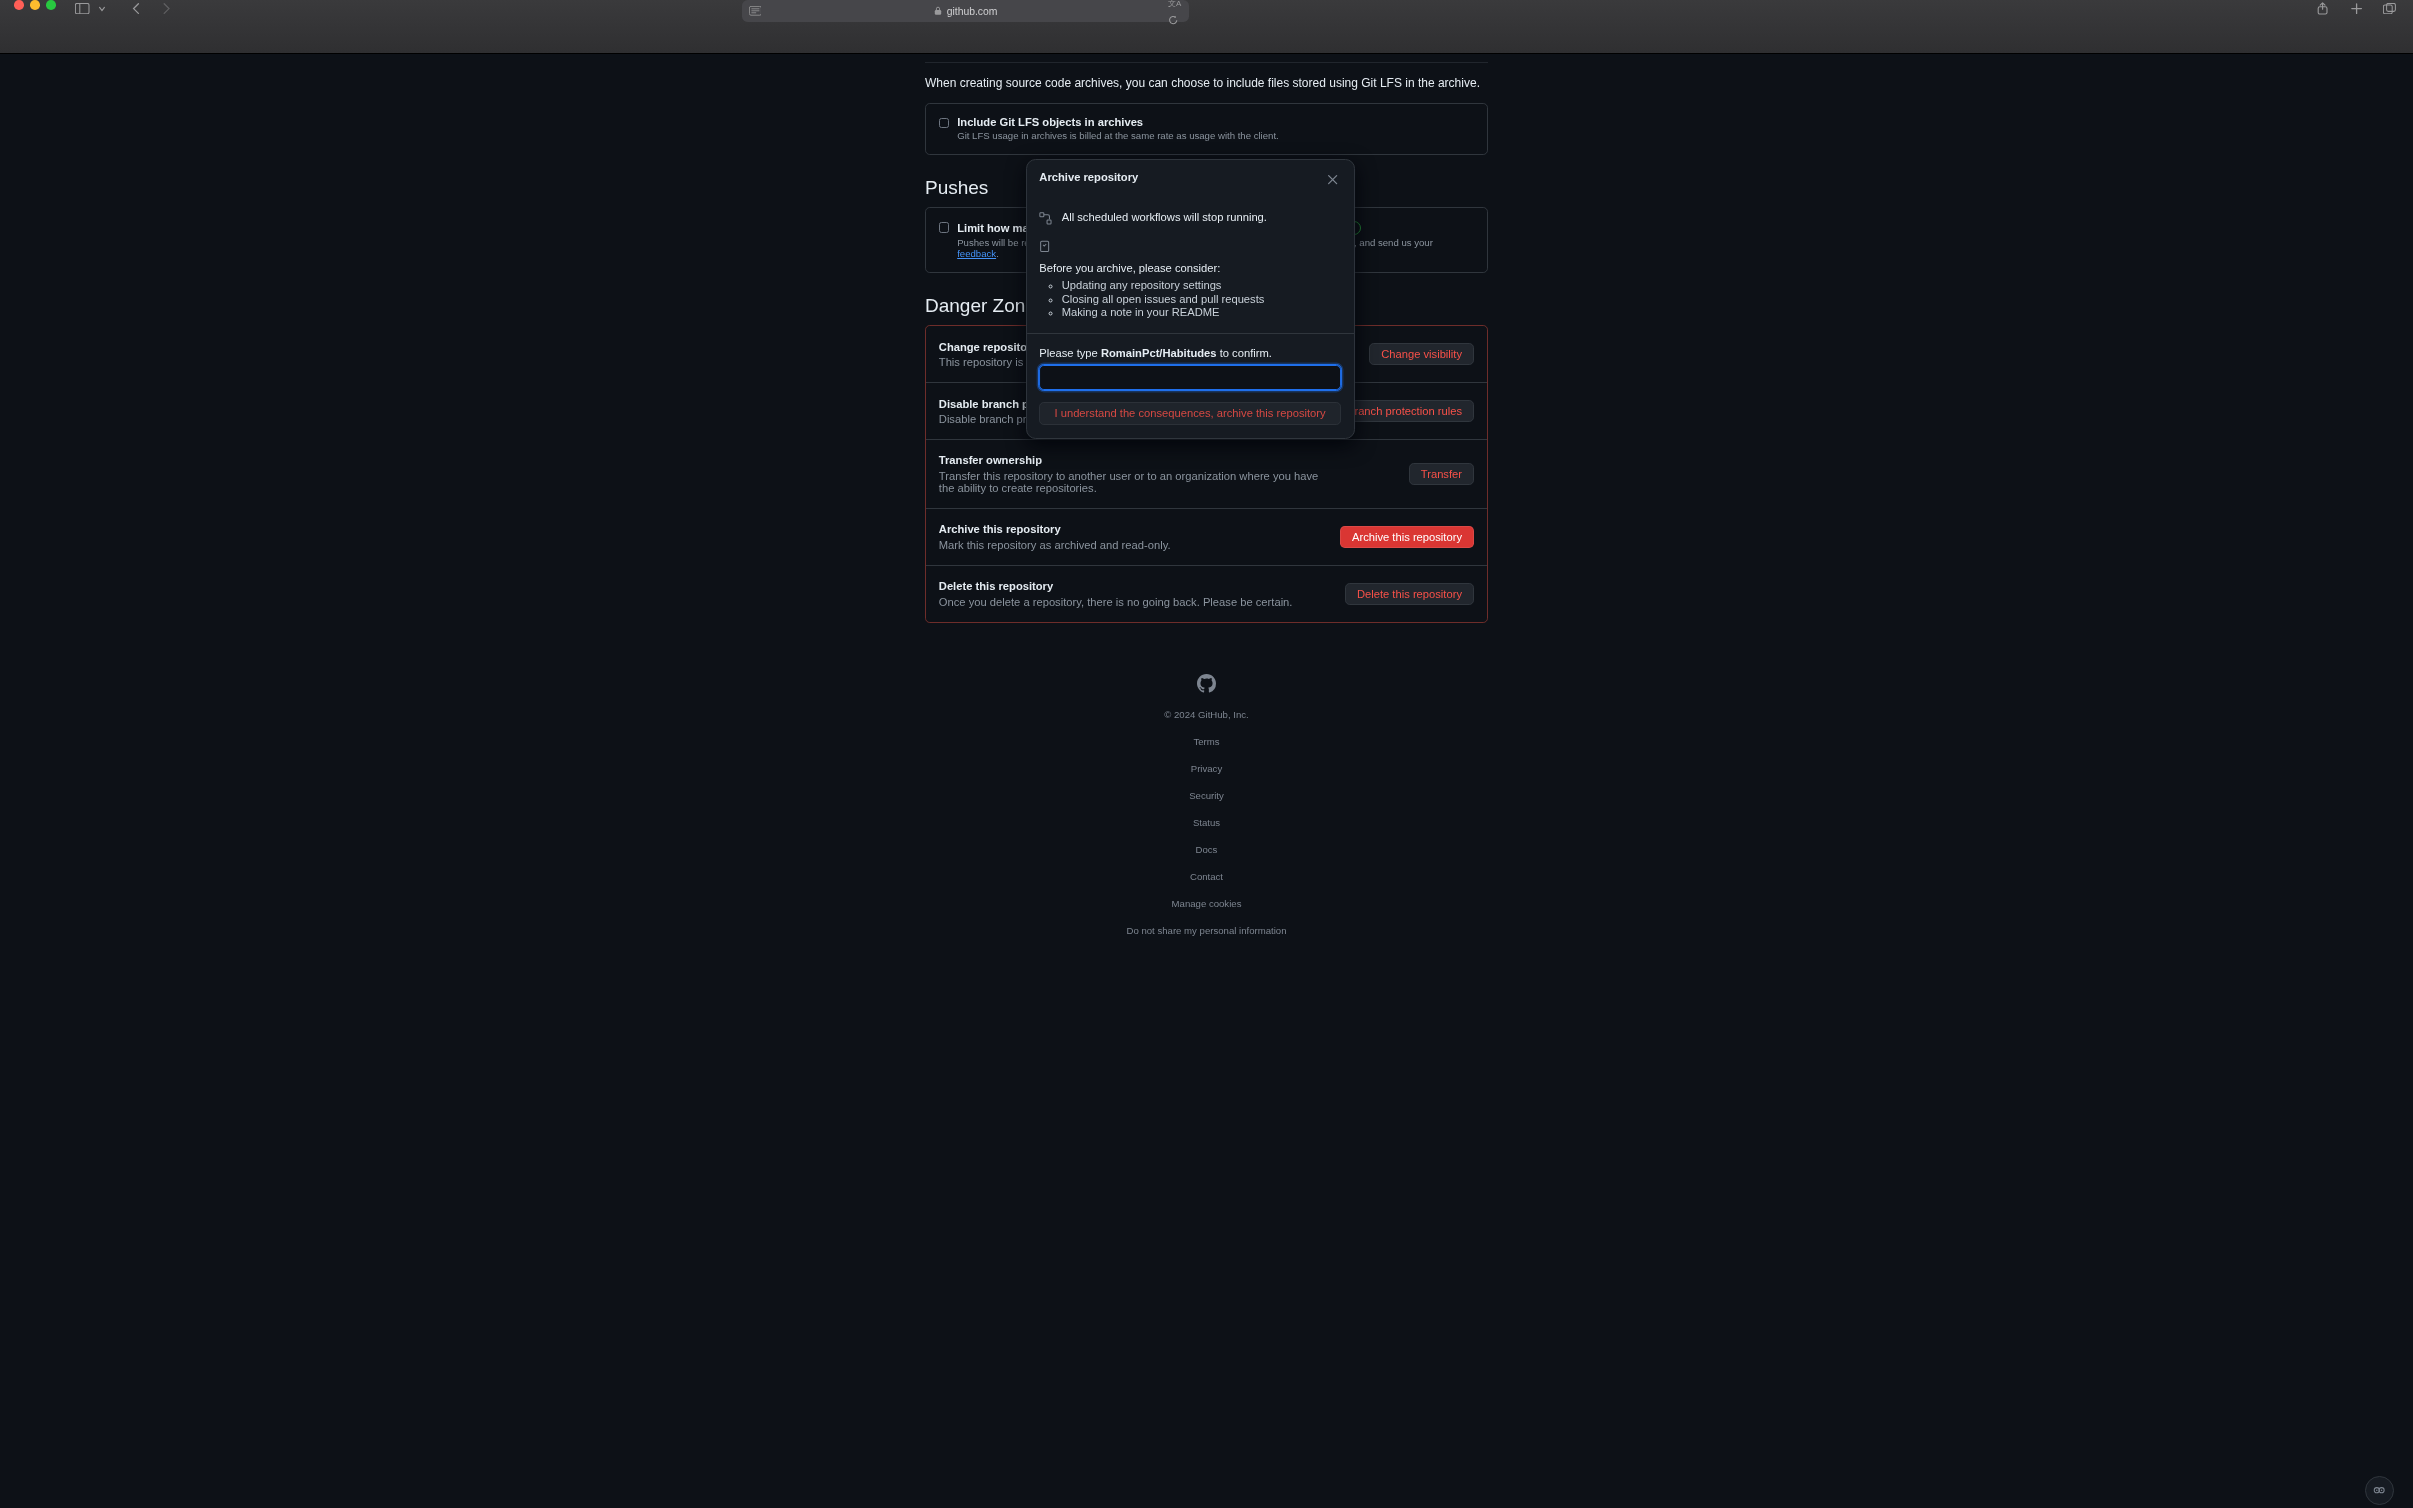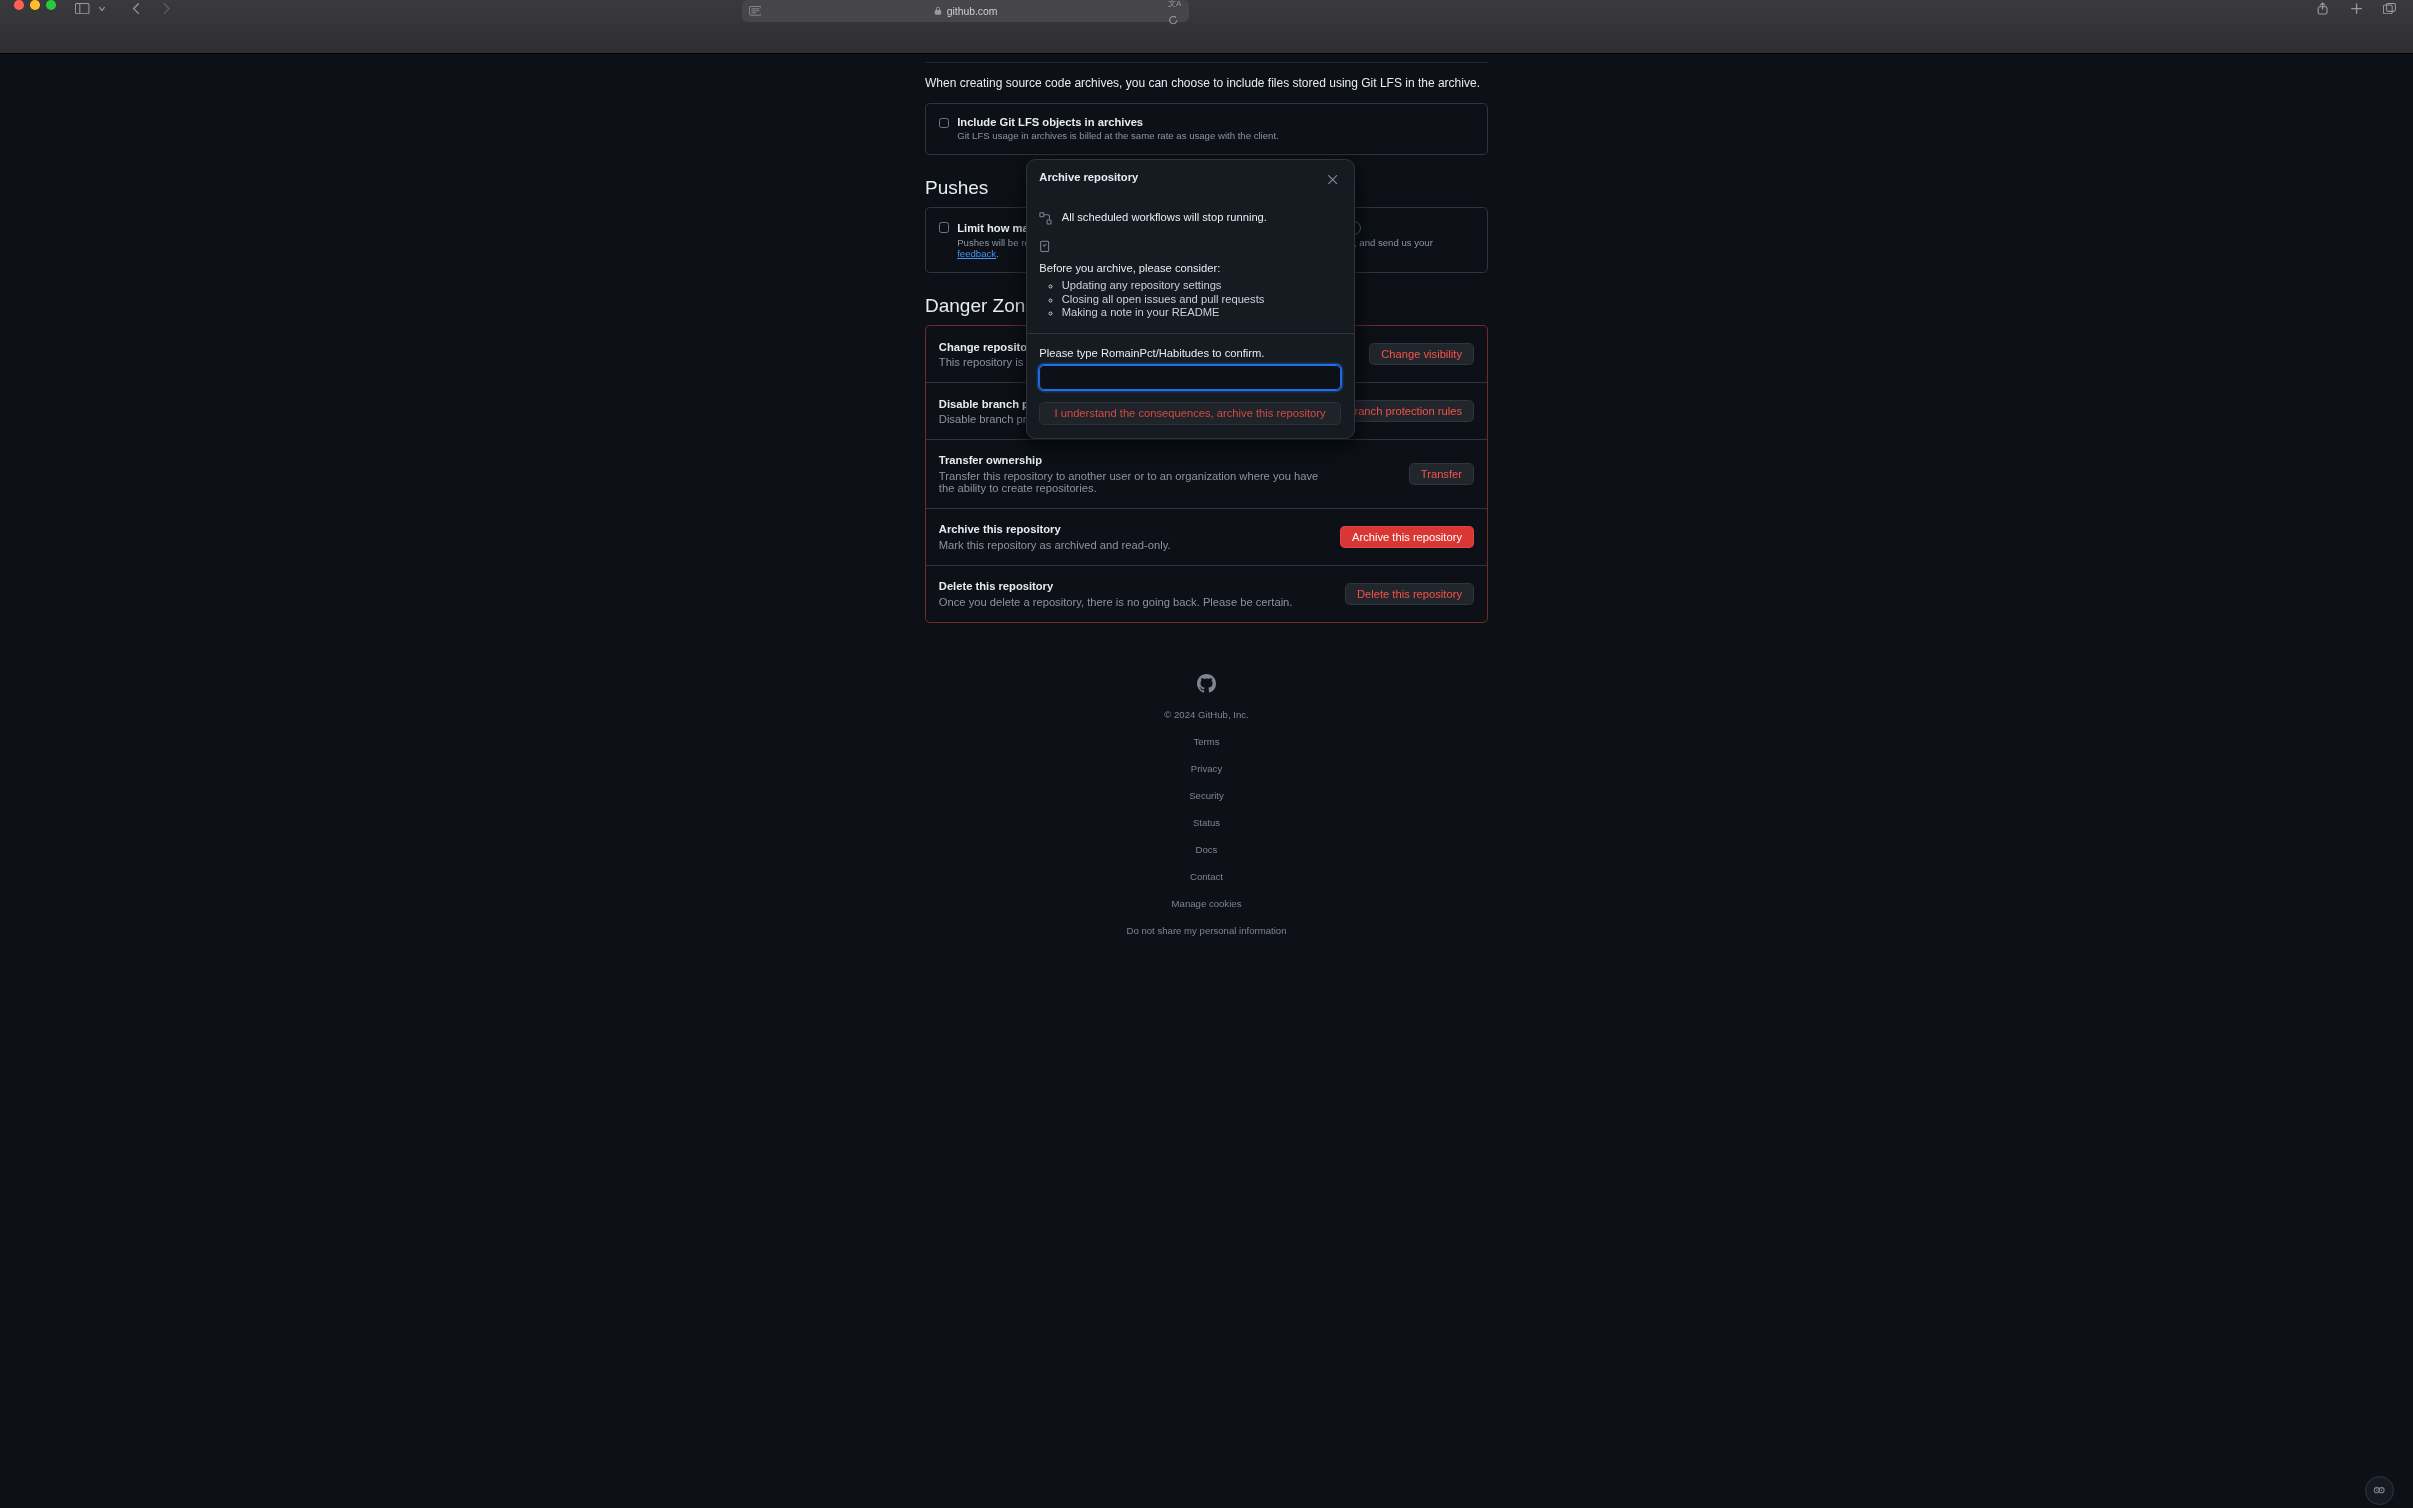--- a/index.html
+++ b/index.html
@@ -150,21 +150,21 @@
   .modal-scroll { padding: 12.8px; }
   .info-row { display:flex; gap:9.6px; align-items:flex-start; margin-bottom:14.4px; }
   .info-row:last-child { margin-bottom:0;flex-direction:column; }
   .info-icon { color:#7d8590; flex:0 0 12.8px; margin-top:0.8px; }
   .consider-list { list-style: circle; margin: 4.8px 0 0 22.3px; color:#c9d1d9; }
   .consider-list li { margin: 1.6px 0; }
 
   .modal-divider { border-top:0.8px solid #30363d; }
   .confirm-area { padding: 12.8px; }
   .confirm-label { margin-bottom:6.4px; }
-  .confirm-label strong { font-weight:400; }
+  .confirm-label strong { font-weight:700; }
   .confirm-input {
     width:100%; height:25.5px; background:#0d1117; border:0.8px solid #1f6feb;
     border-radius:4.8px; outline: 0.8px solid #1f6feb; outline-offset:0;
     box-shadow: 0 0 0 2.4px rgba(31,111,235,0.3);
     color:#e6edf3; padding: 0 8px;
   }
   .confirm-btn {
     width:100%; margin-top:11.2px;
     background:#21262d; border:0.8px solid #30363d; color:#f85149;
     border-radius:4.8px; padding:4.8px 0; font-size:11.2px;

